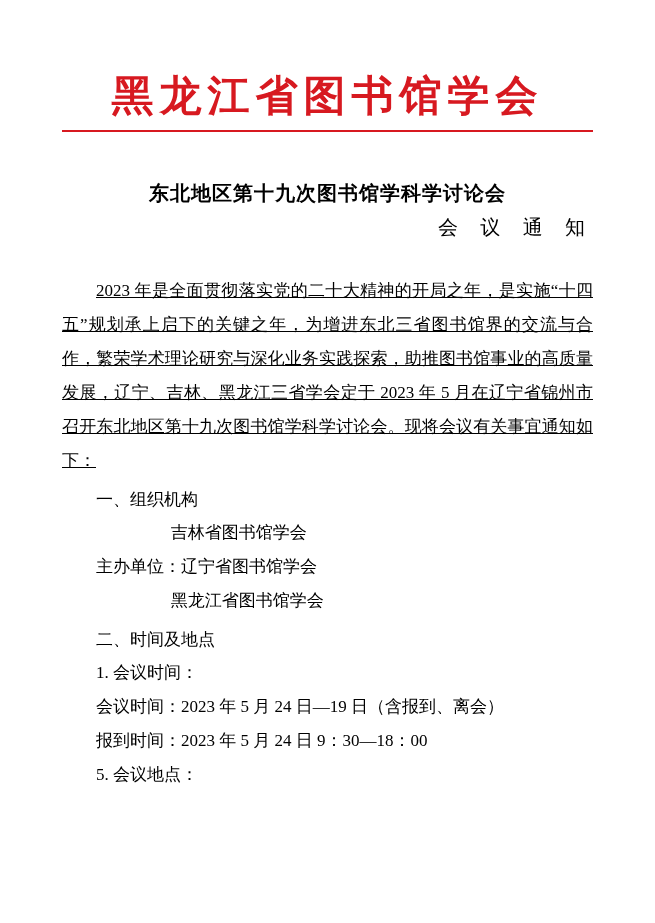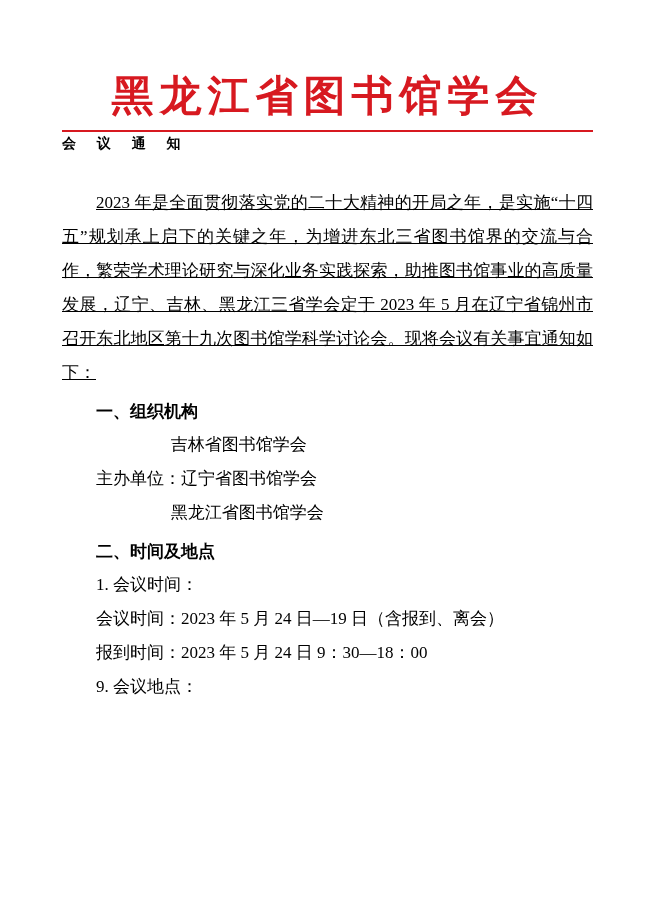--- a/index.html
+++ b/index.html
@@ -44,43 +44,43 @@
   .doc-title {
     margin-top: 44px;
     text-align: center;
     font-family: "DejaVu Sans", "Liberation Sans", sans-serif;
     font-weight: bold;
     font-size: 20px;
     line-height: 1.7;
     letter-spacing: 1px;
   }
   .doc-subtitle {
-    text-align: left;
+    text-align: right;
     font-family: "DejaVu Sans", "Liberation Sans", sans-serif;
-    font-weight: bold;
-    font-size: 14px;
+    font-weight: normal;
+    font-size: 20px;
     letter-spacing: 8px;
     line-height: 1.7;
   }
   .body-text {
     margin-top: 30px;
     font-size: 17px;
     line-height: 2.0;
     text-align: justify;
     text-justify: inter-ideograph;
   }
   .para {
     text-indent: 2em;
     margin: 0;
     text-decoration: underline;
   }
   .section-head {
     margin-top: 4px;
     font-family: "DejaVu Sans", "Liberation Sans", sans-serif;
-    font-weight: bold;
+    font-weight: normal;
     font-size: 17px;
     line-height: 2.0;
     text-indent: 2em;
   }
   .line {
     font-size: 17px;
     line-height: 2.0;
     text-indent: 2em;
     margin: 0;
   }
@@ -91,30 +91,31 @@
 </head>
 <body>
 
 <div class="page">
 
   <div class="letterhead">
     <div class="letterhead-title">黑龙江省图书馆学会</div>
     <div class="letterhead-rule"></div>
   </div>
 
+  <div class="doc-title">东北地区第十九次图书馆学科学讨论会</div>
   <div class="doc-subtitle">会 议 通 知</div>
 
   <div class="body-text">
     <p class="para">2023 年是全面贯彻落实党的二十大精神的开局之年，是实施“十四五”规划承上启下的关键之年，为增进东北三省图书馆界的交流与合作，繁荣学术理论研究与深化业务实践探索，助推图书馆事业的高质量发展，辽宁、吉林、黑龙江三省学会定于 2023 年 5 月在辽宁省锦州市召开东北地区第十九次图书馆学科学讨论会。现将会议有关事宜通知如下：</p>
 
     <div class="section-head">一、组织机构</div>
     <p class="line indent-deep">吉林省图书馆学会</p>
     <p class="line">主办单位：辽宁省图书馆学会</p>
     <p class="line indent-deep">黑龙江省图书馆学会</p>
 
     <div class="section-head">二、时间及地点</div>
     <p class="line">1. 会议时间：</p>
     <p class="line">会议时间：2023 年 5 月 24 日—19 日（含报到、离会）</p>
     <p class="line">报到时间：2023 年 5 月 24 日 9：30—18：00</p>
-    <p class="line">9. 会议地点：</p>
+    <p class="line">5. 会议地点：</p>
   </div>
 
 </div>
 
 </body></html>

